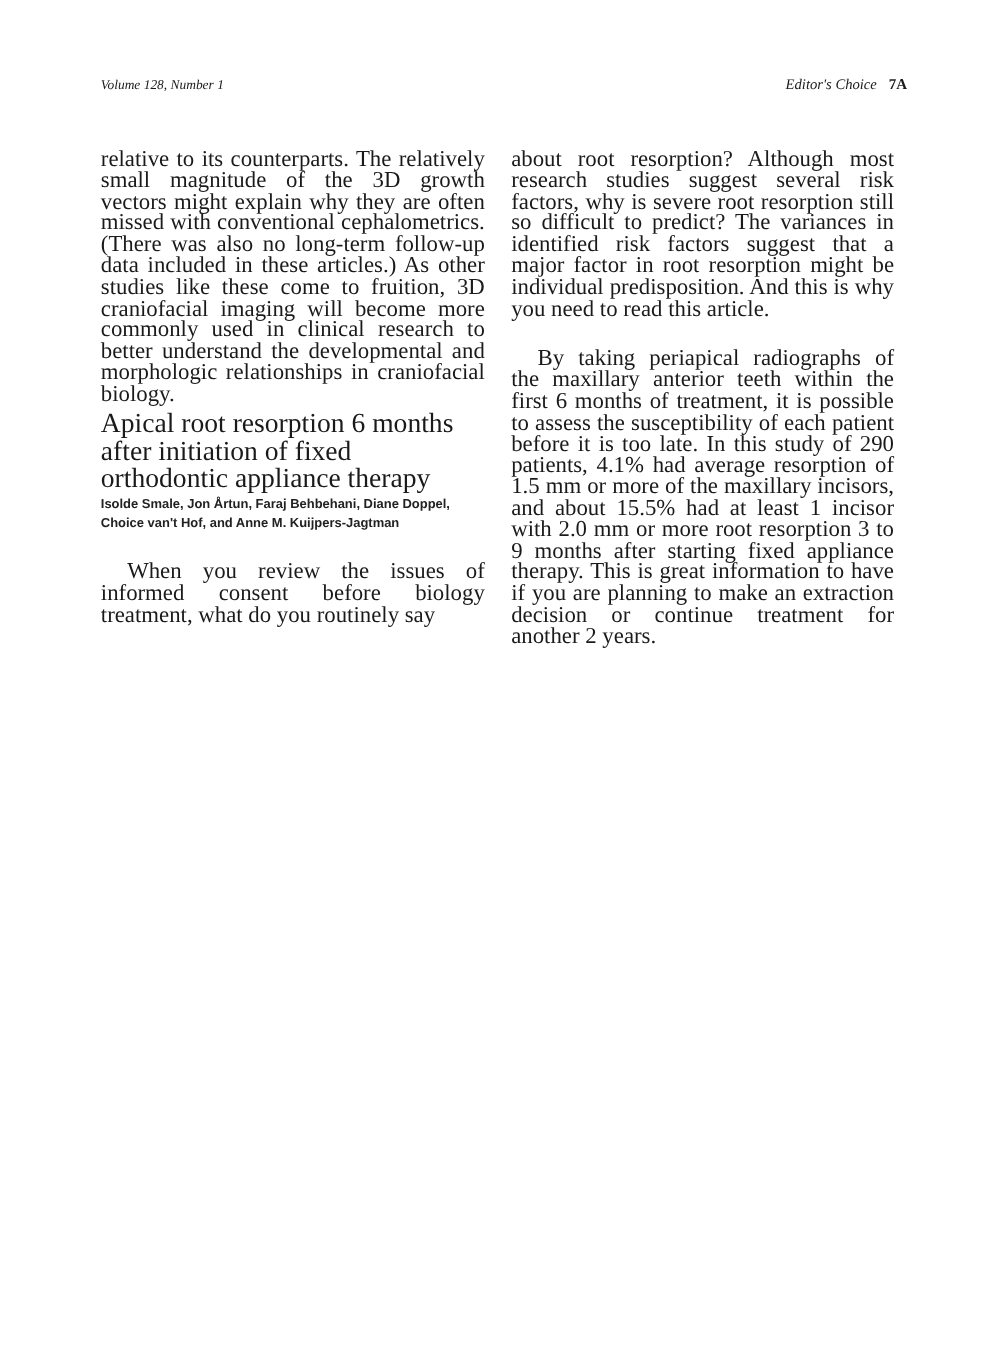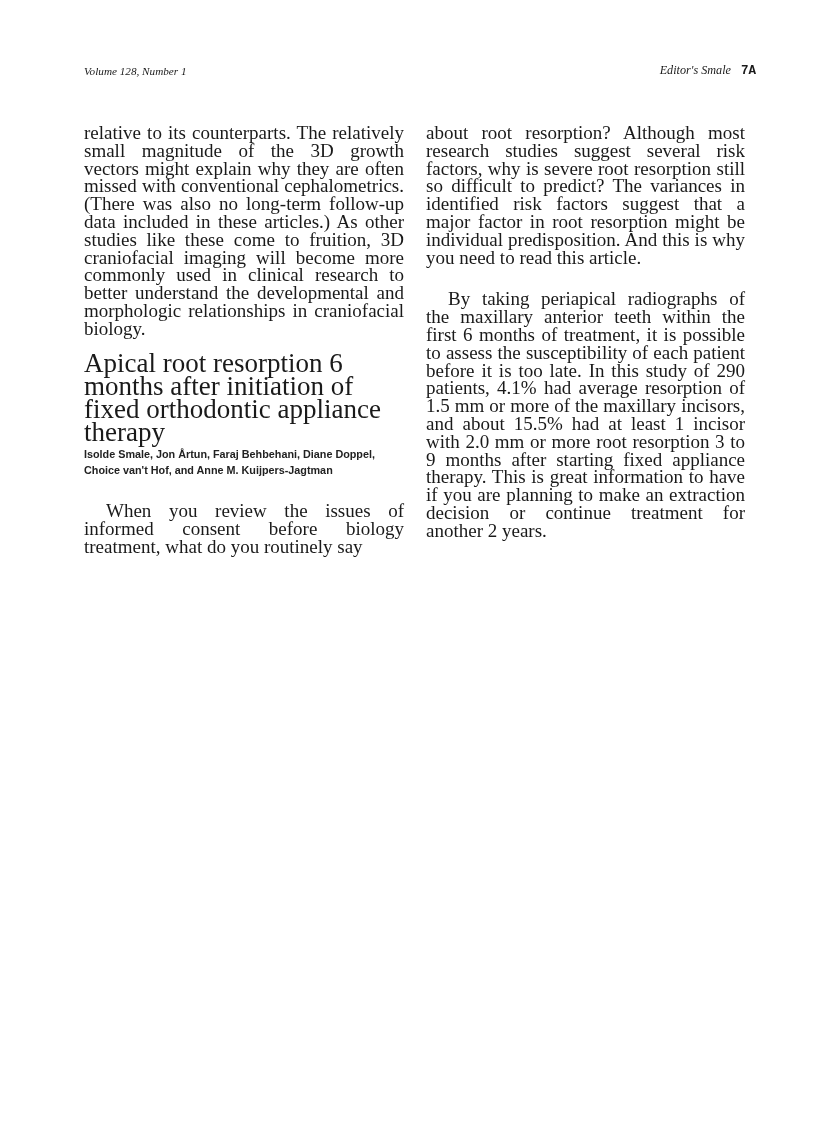--- a/index.html
+++ b/index.html
@@ -2,39 +2,39 @@
 <html><head>
 <meta charset="utf-8">
 <style>
   html, body { margin: 0; padding: 0; background: #ffffff; }
   body { width: 838px; height: 1122px; position: relative; overflow: hidden; color: #1a1a1a; }
   .serif { font-family: "Liberation Serif", "DejaVu Serif", serif; }
   .sans { font-family: "Liberation Sans", "DejaVu Sans", sans-serif; }
   .header-left { position: absolute; left: 84px; top: 64px; font-size: 11.2px; font-style: italic; line-height: 14px; }
   .header-right { position: absolute; right: 82px; top: 63px; font-size: 12.2px; line-height: 14px; }
   .header-right .section { font-style: italic; margin-right: 10px; }
-  .header-right .page { font-family: Liberation Mono, monospace; font-weight: bold; font-size: 12.5px; }
+  .header-right .page { font-family: Liberation Serif, serif; font-weight: bold; font-size: 12.5px; }
   .col { position: absolute; top: 124px; width: 320px; }
   .col-left { left: 84px; }
   .col-right { left: 426px; width: 319px; }
   .p { font-size: 19px; line-height: 17.8px; text-align: justify; margin: 0; hyphens: manual; }
   .p.indent { text-indent: 22px; margin-top: 24px; }
-  .article-title { font-size: 27px; line-height: 23.2px; margin: 14px 0 3px 0; font-weight: normal; }
+  .article-title { font-size: 23px; line-height: 23.2px; margin: 3px 0 3px 0; font-weight: normal; }
   .authors { font-size: 10.8px; font-weight: bold; line-height: 15.5px; margin: 0 0 17px 0; color: #222; }
   .gap { margin-top: 0px; }
 </style>
 </head>
 <body>
 
 <div class="header-left serif">
   <div>Volume 128, Number 1</div>
 </div>
 
 <div class="header-right serif">
-  <span class="section">Editor's Smale</span><span class="page">7A</span>
+  <span class="section">Editor's Choice</span><span class="page">7A</span>
 </div>
 
 <div class="col col-left serif">
   <p class="p">relative to its counterparts. The relatively small magni­tude of the 3D growth vectors might explain why they are often missed with conventional cephalometrics. (There was also no long-term follow-up data included in these articles.) As other studies like these come to fruition, 3D craniofacial imaging will become more commonly used in clinical research to better understand the developmental and morphologic relationships in craniofacial biology.</p>
   <h2 class="article-title">Apical root resorption 6 months after initiation of fixed orthodontic appliance therapy</h2>
   <div class="authors sans">Isolde Smale, Jon Årtun, Faraj Behbehani, Diane Doppel, Choice van't Hof, and Anne M. Kuijpers-Jagtman</div>
   <p class="p indent">When you review the issues of informed consent before biology treatment, what do you routinely say</p>
 </div>
 
 <div class="col col-right serif">

